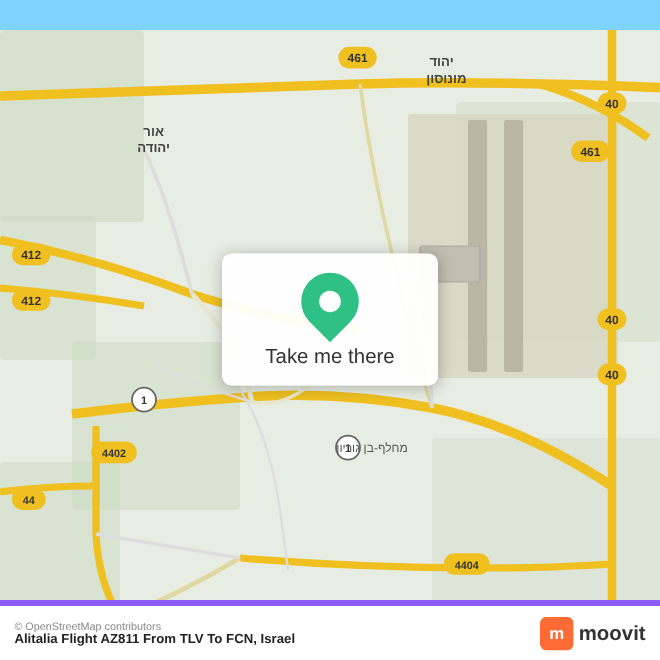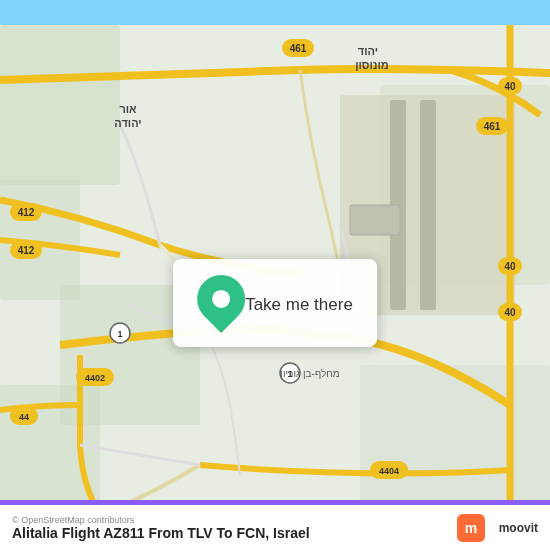--- a/index.html
+++ b/index.html
@@ -22,26 +22,25 @@
     
     .popup-card {
       position: absolute;
       left: 50%;
       top: 50%;
       transform: translate(-50%, -58%);
       background: rgba(255,255,255,0.95);
       border-radius: 8px;
       padding: 16px 24px 14px 24px;
       display: flex;
-      flex-direction: row;
+      flex-direction: column;
       align-items: center;
       box-shadow: 0 2px 12px rgba(0,0,0,0.25);
       z-index: 10;
       min-width: 180px;
-      margin-top: 35px;
     }
 
     .popup-icon {
       width: 48px;
       height: 48px;
       background: #2ec084;
       border-radius: 50% 50% 50% 0;
       transform: rotate(-45deg);
       display: flex;
       align-items: center;
@@ -84,42 +83,41 @@
       z-index: 20;
     }
 
     .bottom-bar-left {
       display: flex;
       flex-direction: column;
       justify-content: center;
     }
 
     .bottom-bar-title {
-      font-size: 14px;
+      font-size: 11px;
       font-weight: 600;
       color: #222;
     }
 
     .bottom-bar-attribution {
       font-size: 9px;
       color: #888;
       margin-top: 1px;
     }
 
     .moovit-logo {
       display: flex;
       align-items: center;
       gap: 4px;
     }
 
     .moovit-text {
-      font-size: 12px;
+      font-size: 17px;
       font-weight: bold;
       color: #333;
-      margin-left: 10px;
     }
 
     .moovit-icon {
       width: 28px;
       height: 28px;
     }
 
     
     svg.map-svg {
       position: absolute;

